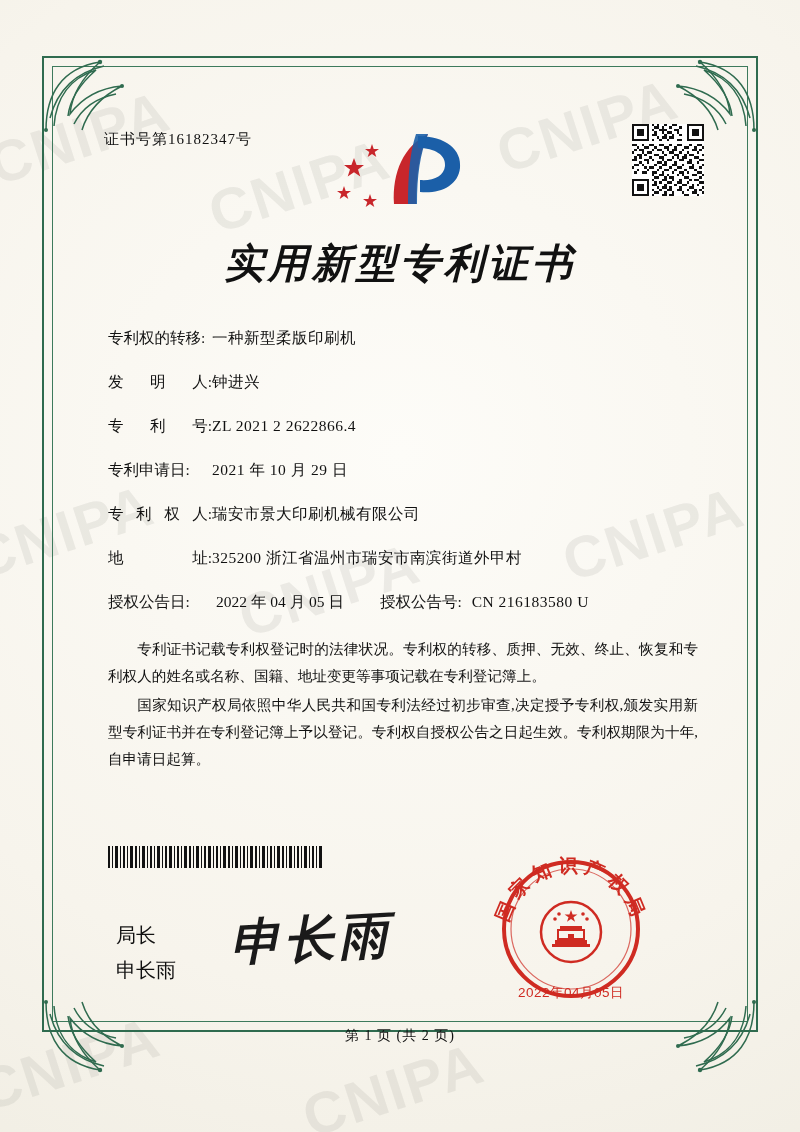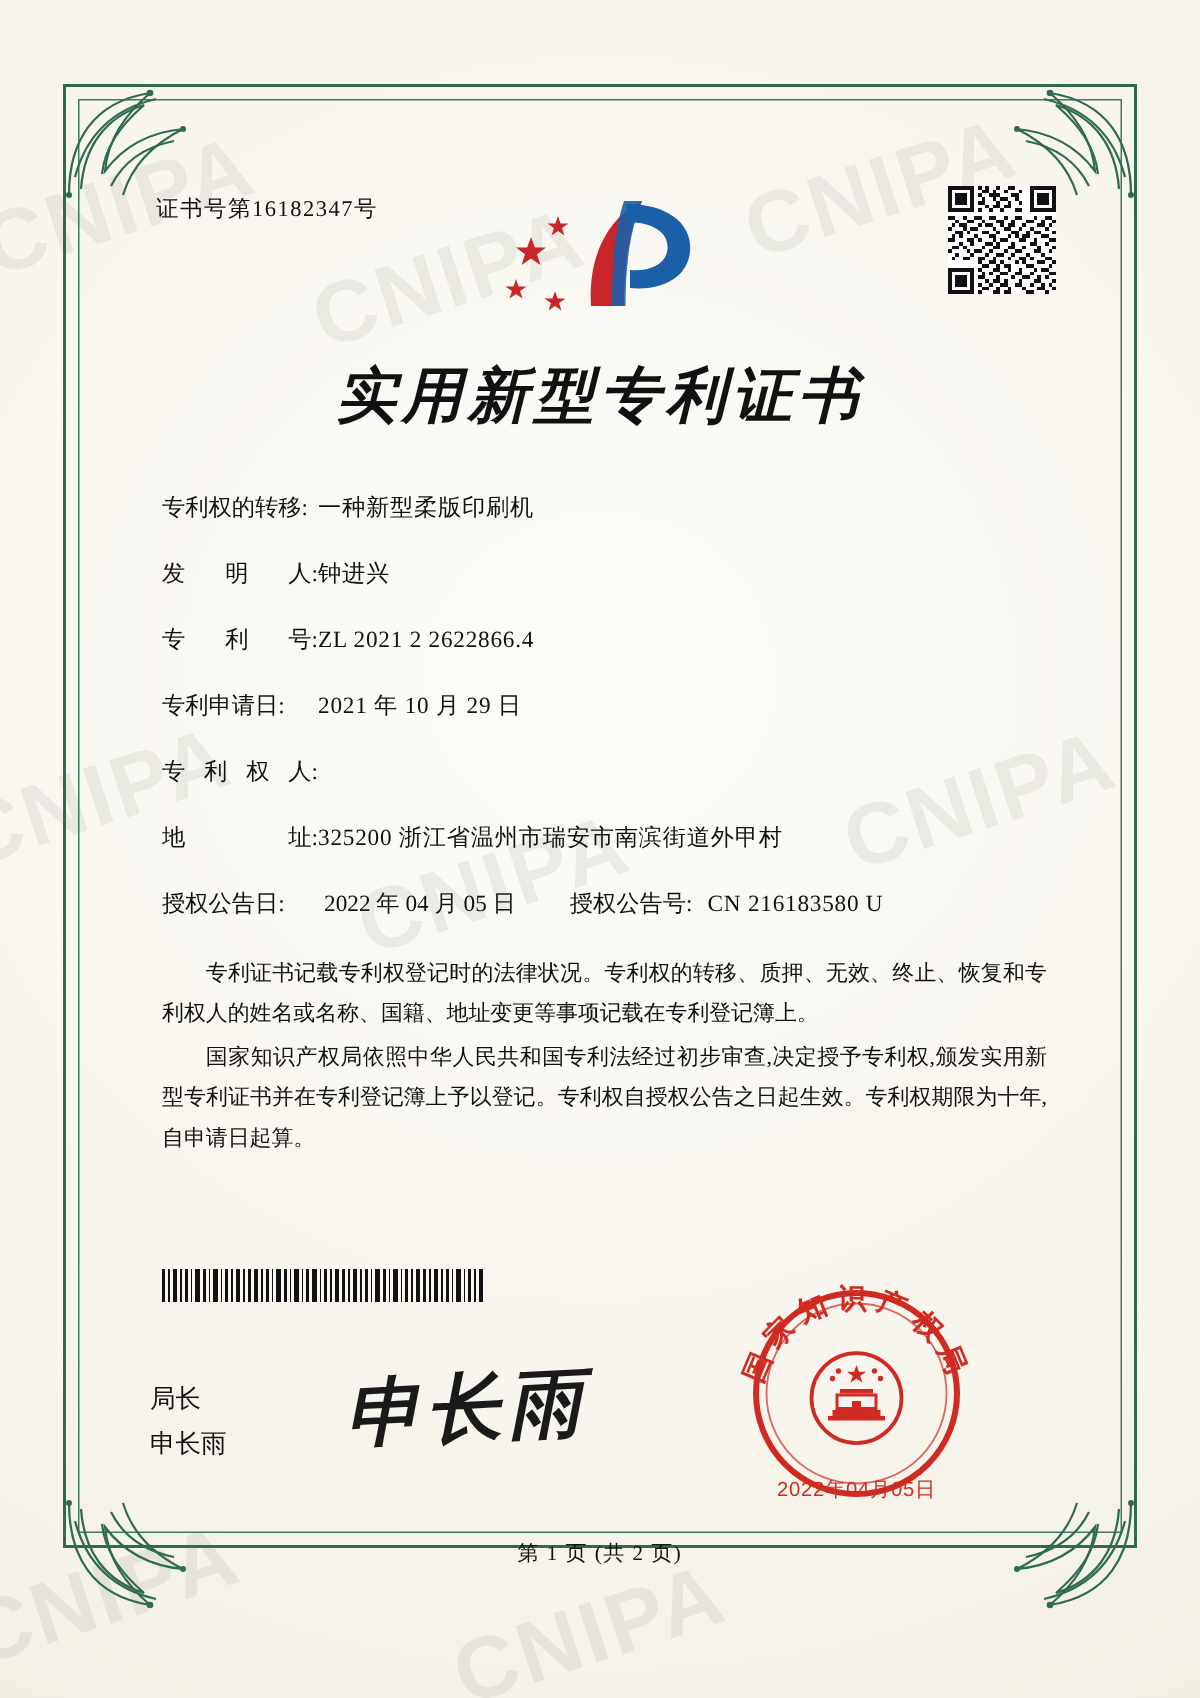--- a/index.html
+++ b/index.html
@@ -168,23 +168,23 @@
   .barcode {
     position: absolute;
     left: 56px;
     top: 780px;
     width: 215px;
     height: 22px;
   }
 
   .signature-block {
     position: absolute;
-    left: 48px;
+    left: 64px;
     top: 852px;
-    font-size: 17px;
+    font-size: 20px;
     line-height: 1.75;
     color: #111;
   }
 
   .handwriting {
     position: absolute;
     left: 178px;
     top: 840px;
     font-family: "DejaVu Serif", serif;
     font-size: 50px;
@@ -565,20 +565,21 @@
         <div class="f-value">2021 年 10 月 29 日</div>
       </div>
 
       <div class="field-row">
         <div class="f-label spread">
           <span>专</span>
           <span>利</span>
           <span>权</span>
           <span>人:</span>
         </div>
+        <div class="f-value">瑞安市景大印刷机械有限公司</div>
       </div>
 
       <div class="field-row">
         <div class="f-label spread">
           <span>地</span>
           <span>址:</span>
         </div>
         <div class="f-value">325200 浙江省温州市瑞安市南滨街道外甲村</div>
       </div>
 

